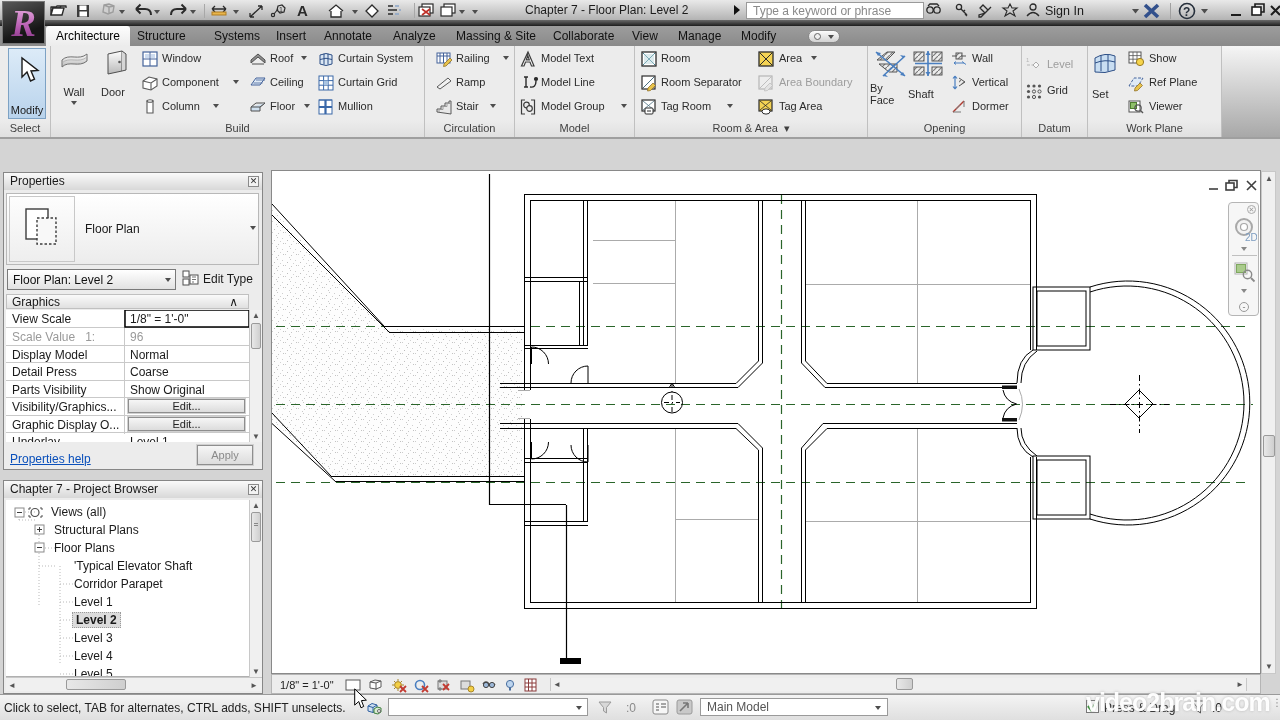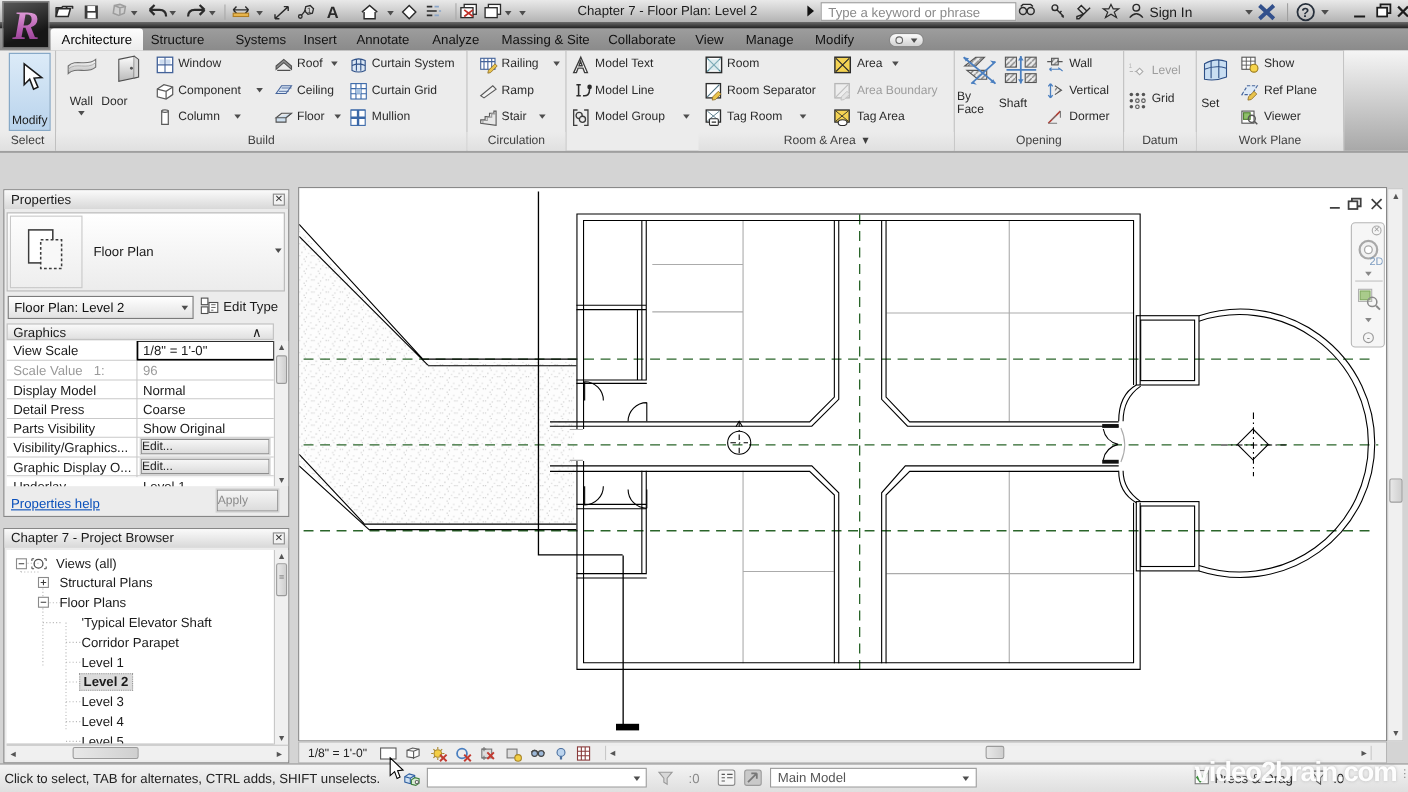--- a/index.html
+++ b/index.html
@@ -24,21 +24,21 @@
 .plabel{position:absolute;bottom:0;left:0;right:0;height:17px;line-height:16px;text-align:center;font-size:11px;color:#3f3f3f;background:linear-gradient(#ececec,#e0e0e0)}
 .bt{position:absolute;font-size:11px;color:#2b2b2b;white-space:nowrap}
 .car{position:absolute;width:0;height:0;border-left:3px solid transparent;border-right:3px solid transparent;border-top:4px solid #4d4d4d}
 .bigt{position:absolute;font-size:11px;color:#2b2b2b;}
 
 .pal{background:#ececec;border:1px solid #868686}
 .ptit{height:17px;line-height:16px;font-size:12px;color:#1a1a1a;padding-left:6px;background:linear-gradient(#fafafa,#d8d8d8)}
 .pclose{position:absolute;top:3px;right:3px;width:11px;height:11px;border:1px solid #8a8a8a;background:#f2f2f2;font-size:9px;line-height:9px;text-align:center;color:#333}
 .row{position:absolute;left:0;font-size:12px;color:#1a1a1a}
 a.phelp{color:#0a50bb;text-decoration:underline;font-size:12px}
-.ebtn{position:absolute;background:linear-gradient(#f6f6f6,#dcdcdc);border:1px solid #8e8e8e;outline:1px solid #d0d0d0;font-size:11px;color:#222;text-align:left}
+.ebtn{position:absolute;background:linear-gradient(#f6f6f6,#dcdcdc);border:1px solid #8e8e8e;outline:1px solid #d0d0d0;font-size:11px;color:#222;text-align:center}
 
 .sbar{background:#f0f0f0;border:1px solid #c8c8c8}
 .sthumb{position:absolute;background:linear-gradient(90deg,#e8e8e8,#cfcfcf);border:1px solid #9a9a9a;border-radius:2px}
 .sarr{position:absolute;font-size:8px;color:#555;text-align:center}
 
 #status{left:0;top:694px;width:1280px;height:26px;background:linear-gradient(#f4f4f4,#dfdfdf);border-top:1px solid #9a9a9a;font-size:12px;color:#222}
 #wm{left:1086px;top:688px;font-size:25px;font-weight:bold;color:rgba(255,255,255,.97);letter-spacing:-1px;text-shadow:0 0 3px rgba(150,150,150,.6);z-index:9}
 .tree{font-size:12px;color:#1a1a1a;white-space:nowrap}
 </style></head><body>
 <div id="app">
@@ -161,20 +161,23 @@
 <div class="ab" id="ribbon">
  <div class="panel" style="left:0;width:51px">
         <div class="plabel">Select</div>
       </div>
  <div class="panel" style="left:51px;width:374px">
         <div class="plabel">Build</div>
       </div>
  <div class="panel" style="left:425px;width:90px">
         <div class="plabel">Circulation</div>
       </div>
+ <div class="panel" style="left:515px;width:120px">
+        <div class="plabel">Model</div>
+      </div>
  <div class="panel" style="left:868px;width:154px">
         <div class="plabel">Opening</div>
       </div>
  <div class="panel" style="left:635px;width:233px">
         <div class="plabel">Room &amp; Area&nbsp;&nbsp;▾</div>
       </div>
  <div class="panel" style="left:1022px;width:66px">
         <div class="plabel">Datum</div>
       </div>
  <div class="panel" style="left:1088px;width:134px">
@@ -393,21 +396,21 @@
 
   <g transform="translate(1128,53)">
           <rect x="1" y="2" width="11" height="11" fill="#fff" stroke="#555"></rect>
           <rect x="2.5" y="3.5" width="6" height="6" fill="#8fc06a" stroke="#4f7f2f"></rect>
           <circle cx="10" cy="9" r="3.2" fill="none" stroke="#555" stroke-width="1.2"></circle>
           <path d="M12.5,11.5 l2.5,2.5" stroke="#555" stroke-width="1.4"></path>
         </g>
  </svg>
  <div class="bt" style="left:56px;top:40px;width:36px;text-align:center">Wall</div>
       <div class="car" style="left:71px;top:55px"></div>
- <div class="bt" style="left:88px;top:40px;width:32px;text-align:center">Door</div>
+ <div class="bt" style="left:101px;top:40px;width:32px;text-align:left">Door</div>
  <div class="bt" style="left:162px;top:6px">Window</div>
  <div class="bt" style="left:162px;top:30px">Component</div>
       <div class="car" style="left:233px;top:34px"></div>
  <div class="bt" style="left:162px;top:54px">Column</div>
       <div class="car" style="left:213px;top:58px"></div>
  <div class="bt" style="left:270px;top:6px">Roof</div>
       <div class="car" style="left:301px;top:10px"></div>
  <div class="bt" style="left:270px;top:30px">Ceiling</div>
  <div class="bt" style="left:270px;top:54px">Floor</div>
       <div class="car" style="left:304px;top:58px"></div>

